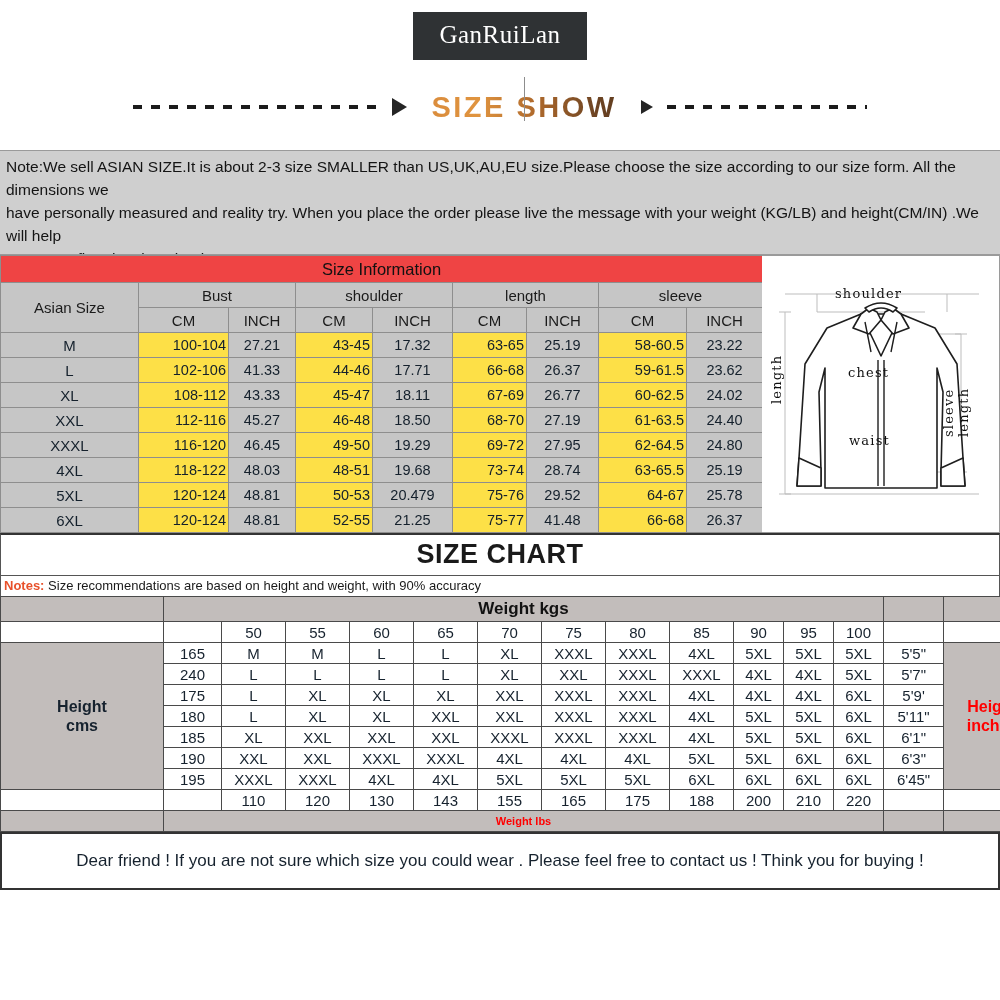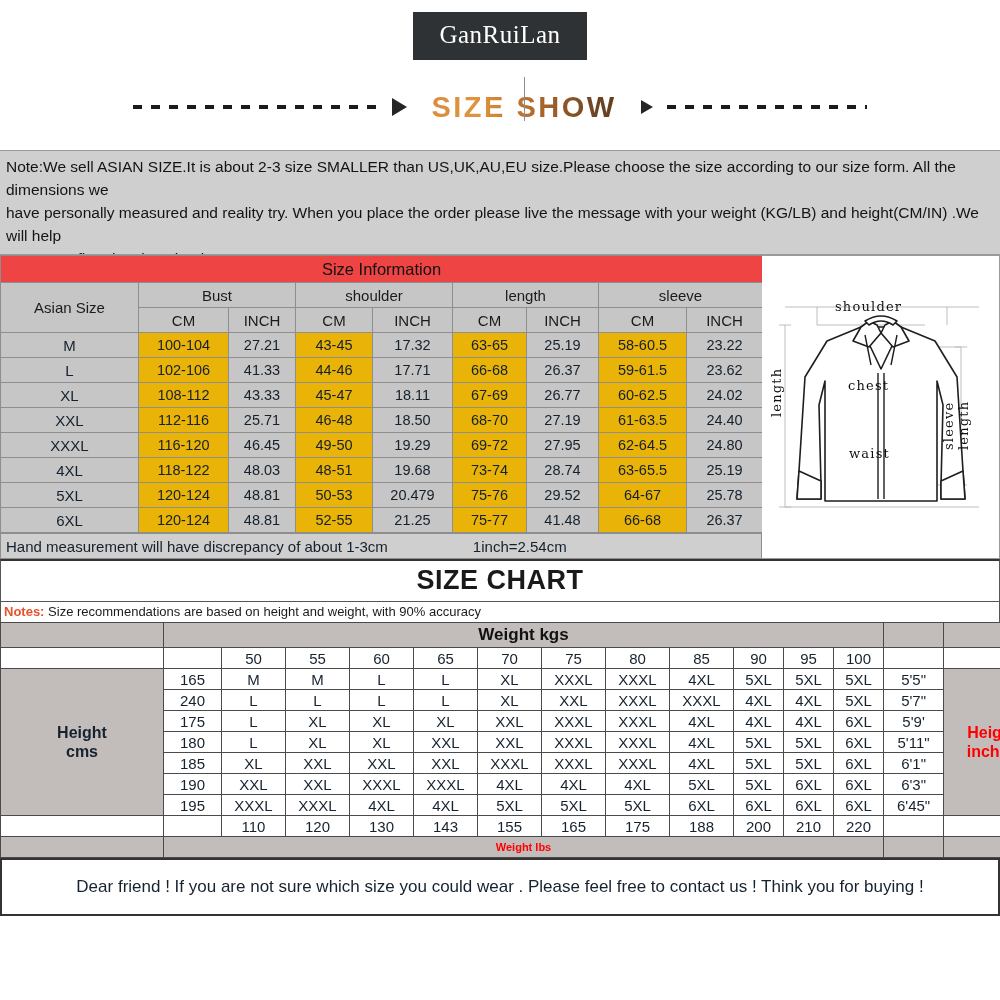--- a/index.html
+++ b/index.html
@@ -123,21 +123,21 @@
   }
   .info .hd {
     background: #c6c6c6;
     font-size: 15px;
     color: #1b1b1b;
   }
   .info .sz {
     background: #c6c6c6;
     font-size: 15px;
   }
-  .info .cm  { background: #eab308; }
+  .info .cm  { background: #fde047; text-align: right; }
   .info .inch{ background: #c6c6c6; }
   .info .foot {
     background: #cfcfcf;
     text-align: left;
     font-size: 15px;
     height: 22px;
     padding-left: 5px;
     position: relative;
   }
   .foot-inner {
@@ -311,21 +311,21 @@
             <td class="cm">45-47</td>
             <td class="inch">18.11</td>
             <td class="cm">67-69</td>
             <td class="inch">26.77</td>
             <td class="cm">60-62.5</td>
             <td class="inch">24.02</td>
           </tr>
           <tr>
             <td class="sz">XXL</td>
             <td class="cm">112-116</td>
-            <td class="inch">25.71</td>
+            <td class="inch">45.27</td>
             <td class="cm">46-48</td>
             <td class="inch">18.50</td>
             <td class="cm">68-70</td>
             <td class="inch">27.19</td>
             <td class="cm">61-63.5</td>
             <td class="inch">24.40</td>
           </tr>
           <tr>
             <td class="sz">XXXL</td>
             <td class="cm">116-120</td>
@@ -364,32 +364,20 @@
             <td class="cm">120-124</td>
             <td class="inch">48.81</td>
             <td class="cm">52-55</td>
             <td class="inch">21.25</td>
             <td class="cm">75-77</td>
             <td class="inch">41.48</td>
             <td class="cm">66-68</td>
             <td class="inch">26.37</td>
           </tr>
         </tbody>
-    </table>
-    <table class="info">
-      <tbody>
-        <tr>
-          <td class="foot" colspan="9">
-            <div class="foot-inner">
-              <span class="foot-a">Hand measurement will have discrepancy of about 1-3cm</span>
-              <span class="foot-b">1inch=2.54cm</span>
-            </div>
-          </td>
-        </tr>
-      </tbody>
     </table>
   </div>
 
   <div class="shirt-wrap">
     <svg width="232" height="245" viewBox="0 0 232 245">
       <g fill="none" stroke="#bdbdbd" stroke-width="1">
         <line x1="20" y1="22" x2="214" y2="22"></line>
         <line x1="52" y1="22" x2="52" y2="40"></line>
         <line x1="182" y1="22" x2="182" y2="40"></line>
         <line x1="20" y1="40" x2="20" y2="222"></line>

